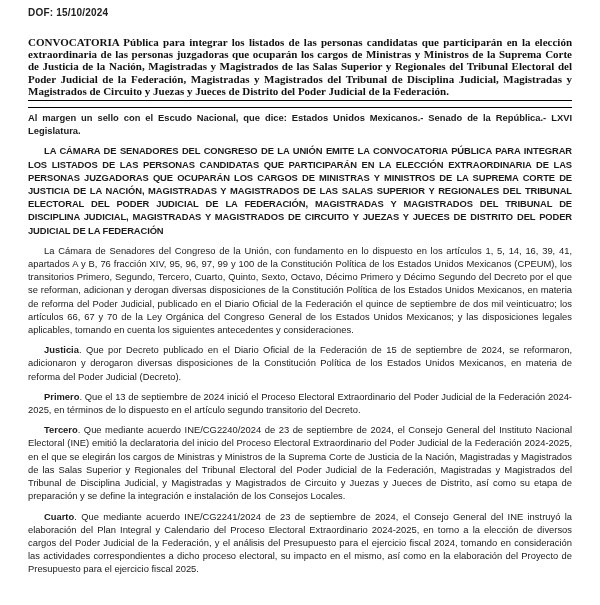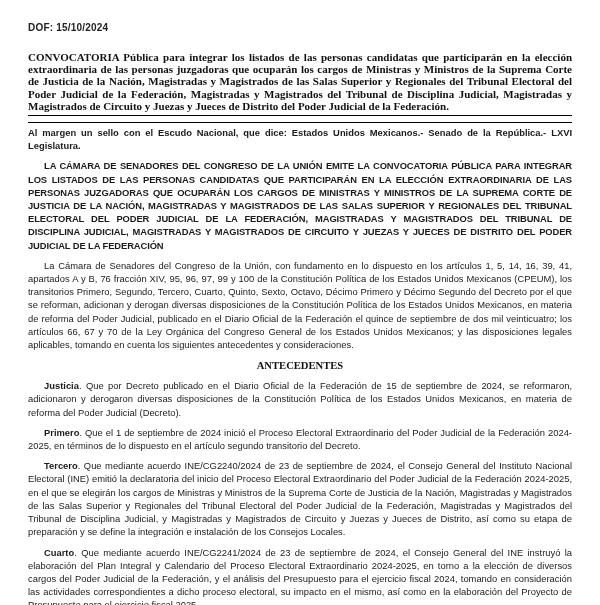--- a/index.html
+++ b/index.html
@@ -9,21 +9,21 @@
   }
   .page {
     position: relative;
     width: 600px;
     height: 605px;
     overflow: hidden;
     background: #ffffff;
     color: #1b1b1b;
     font-family: "Liberation Sans", sans-serif;
     box-sizing: border-box;
-    padding: 20px 28px 0 28px;
+    padding: 5px 28px 0 28px;
   }
   .dof-header {
     font-size: 10px;
     font-weight: bold;
     color: #222;
     margin: 2px 0 18px 0;
     letter-spacing: 0.2px;
   }
   .doc-title {
     font-family: "Liberation Serif", serif;
@@ -85,23 +85,22 @@
   <hr class="rule">
   <div class="rule-gap"></div>
   <hr class="rule">
 
   <p class="body-text al-margen">Al margen un sello con el Escudo Nacional, que dice: Estados Unidos Mexicanos.- Senado de la República.- LXVI Legislatura.</p>
 
   <p class="body-text proclamation">LA CÁMARA DE SENADORES DEL CONGRESO DE LA UNIÓN EMITE LA CONVOCATORIA PÚBLICA PARA INTEGRAR LOS LISTADOS DE LAS PERSONAS CANDIDATAS QUE PARTICIPARÁN EN LA ELECCIÓN EXTRAORDINARIA DE LAS PERSONAS JUZGADORAS QUE OCUPARÁN LOS CARGOS DE MINISTRAS Y MINISTROS DE LA SUPREMA CORTE DE JUSTICIA DE LA NACIÓN, MAGISTRADAS Y MAGISTRADOS DE LAS SALAS SUPERIOR Y REGIONALES DEL TRIBUNAL ELECTORAL DEL PODER JUDICIAL DE LA FEDERACIÓN, MAGISTRADAS Y MAGISTRADOS DEL TRIBUNAL DE DISCIPLINA JUDICIAL, MAGISTRADAS Y MAGISTRADOS DE CIRCUITO Y JUEZAS Y JUECES DE DISTRITO DEL PODER JUDICIAL DE LA FEDERACIÓN</p>
 
   <p class="body-text indent">La Cámara de Senadores del Congreso de la Unión, con fundamento en lo dispuesto en los artículos 1, 5, 14, 16, 39, 41, apartados A y B, 76 fracción XIV, 95, 96, 97, 99 y 100 de la Constitución Política de los Estados Unidos Mexicanos (CPEUM), los transitorios Primero, Segundo, Tercero, Cuarto, Quinto, Sexto, Octavo, Décimo Primero y Décimo Segundo del Decreto por el que se reforman, adicionan y derogan diversas disposiciones de la Constitución Política de los Estados Unidos Mexicanos, en materia de reforma del Poder Judicial, publicado en el Diario Oficial de la Federación el quince de septiembre de dos mil veinticuatro; los artículos 66, 67 y 70 de la Ley Orgánica del Congreso General de los Estados Unidos Mexicanos; y las disposiciones legales aplicables, tomando en cuenta los siguientes antecedentes y consideraciones.</p>
 
-  <div class="section-heading">ANTECEDENTES</div>
 
   <p class="body-text indent"><span class="lead">Justicia</span><span>. Que por Decreto publicado en el Diario Oficial de la Federación de 15 de septiembre de 2024, se reformaron, adicionaron y derogaron diversas disposiciones de la Constitución Política de los Estados Unidos Mexicanos, en materia de reforma del Poder Judicial (Decreto).</span></p>
 
-  <p class="body-text indent"><span class="lead">Primero</span><span>. Que el 1 de septiembre de 2024 inició el Proceso Electoral Extraordinario del Poder Judicial de la Federación 2024-2025, en términos de lo dispuesto en el artículo segundo transitorio del Decreto.</span></p>
+  <p class="body-text indent"><span class="lead">Primero</span><span>. Que el 13 de septiembre de 2024 inició el Proceso Electoral Extraordinario del Poder Judicial de la Federación 2024-2025, en términos de lo dispuesto en el artículo segundo transitorio del Decreto.</span></p>
 
   <p class="body-text indent"><span class="lead">Tercero</span><span>. Que mediante acuerdo INE/CG2240/2024 de 23 de septiembre de 2024, el Consejo General del Instituto Nacional Electoral (INE) emitió la declaratoria del inicio del Proceso Electoral Extraordinario del Poder Judicial de la Federación 2024-2025, en el que se elegirán los cargos de Ministras y Ministros de la Suprema Corte de Justicia de la Nación, Magistradas y Magistrados de las Salas Superior y Regionales del Tribunal Electoral del Poder Judicial de la Federación, Magistradas y Magistrados del Tribunal de Disciplina Judicial, y Magistradas y Magistrados de Circuito y Juezas y Jueces de Distrito, así como su etapa de preparación y se define la integración e instalación de los Consejos Locales.</span></p>
 
   <p class="body-text indent"><span class="lead">Cuarto</span><span>. Que mediante acuerdo INE/CG2241/2024 de 23 de septiembre de 2024, el Consejo General del INE instruyó la elaboración del Plan Integral y Calendario del Proceso Electoral Extraordinario 2024-2025, en torno a la elección de diversos cargos del Poder Judicial de la Federación, y el análisis del Presupuesto para el ejercicio fiscal 2024, tomando en consideración las actividades correspondientes a dicho proceso electoral, su impacto en el mismo, así como en la elaboración del Proyecto de Presupuesto para el ejercicio fiscal 2025.</span></p>
 
 </div>
 
 </body></html>

